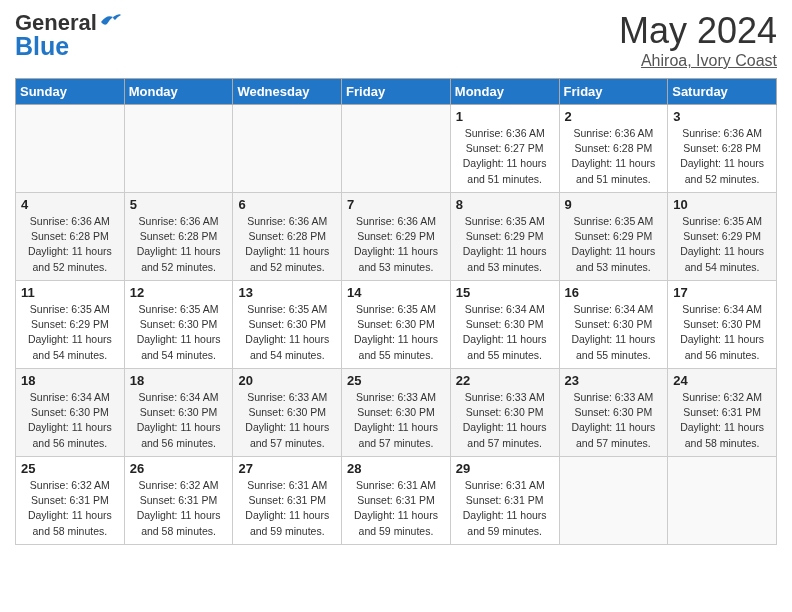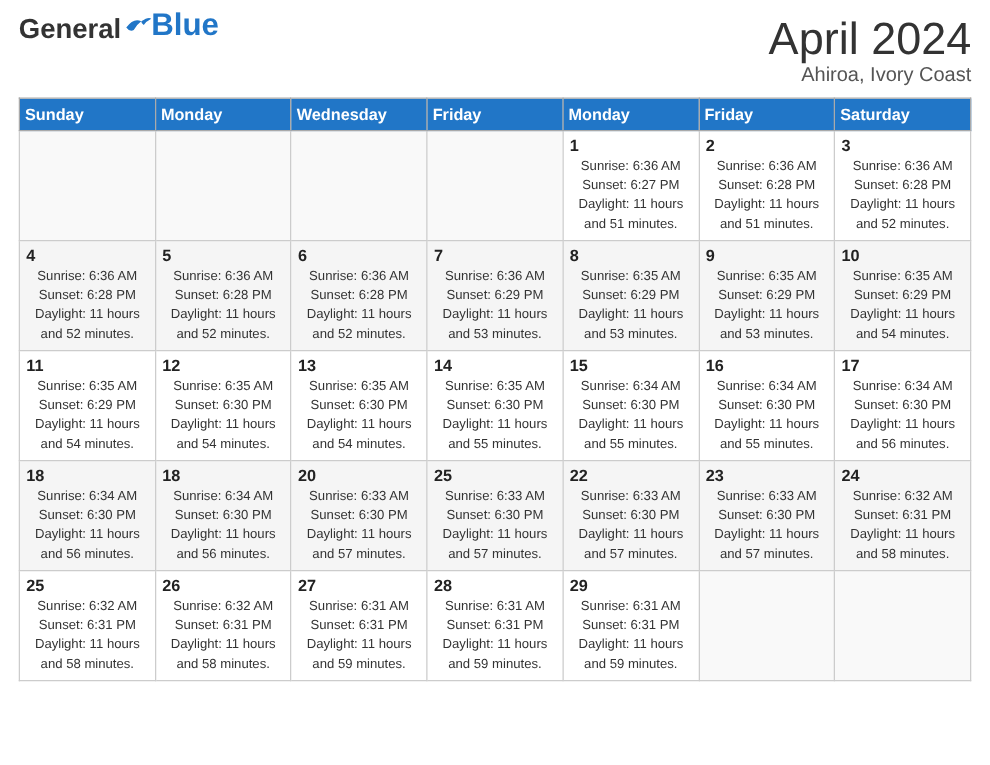--- a/index.html
+++ b/index.html
@@ -11,37 +11,39 @@
       padding: 10px 15px;
     }
     .header-area {
       display: flex;
       justify-content: space-between;
       align-items: flex-start;
       margin-bottom: 8px;
     }
     .logo {
       display: flex;
+      flex-direction: column;
       align-items: flex-start;
     }
     .logo-text-row {
       display: flex;
       align-items: center;
     }
     .title-area {
       text-align: right;
     }
     .month-title {
       font-size: 36px;
       color: #333;
       font-weight: normal;
     }
     .location-title {
       font-size: 16px;
       color: #555;
+      text-decoration: underline;
     }
     .calendar-table {
       width: 100%;
       border-collapse: collapse;
       table-layout: fixed;
     }
     .calendar-table th {
       background-color: #2176c7;
       color: #fff;
       padding: 5px 4px;
@@ -86,21 +88,21 @@
     <div class="logo-text-row">
       <span style="font-size:22px;font-weight:bold;color:#333;">General</span>
       <svg width="22" height="18" viewBox="0 0 22 18" style="margin-left:2px;margin-top:-4px;">
         <path d="M2,10 Q8,2 14,5 Q10,8 8,12 Q5,14 2,10Z" fill="#2176c7"></path>
         <path d="M14,5 Q20,1 22,3 Q18,5 16,8 Q14,7 14,5Z" fill="#2176c7"></path>
       </svg>
     </div>
     <span style="font-size:25px;font-weight:bold;color:#2176c7;margin-top:-4px;text-align:center;">Blue</span>
   </div>
   <div class="title-area">
-    <div class="month-title">April 2024</div>
+    <div class="month-title">May 2024</div>
     <div class="location-title">Ahiroa, Ivory Coast</div>
   </div>
 </div>
 
 <table class="calendar-table">
   <thead>
     <tr id="weekday-header">
         <th>Sunday</th>
         <th>Monday</th>
         <th>Wednesday</th>

